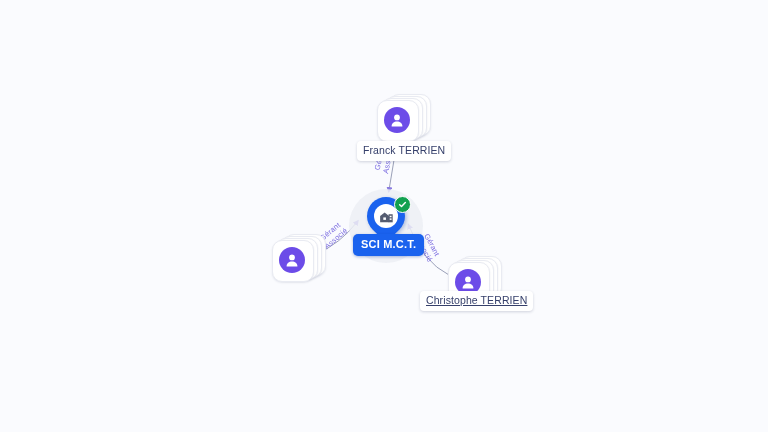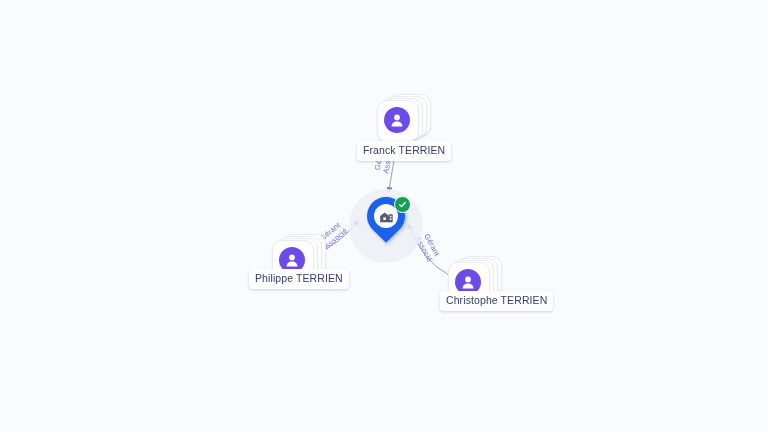--- a/index.html
+++ b/index.html
@@ -213,49 +213,49 @@
     <div class="stack-card s2"></div>
     <div class="stack-card s1"></div>
     <div class="stack-card s0"></div>
     <div class="avatar-circle">
       <svg width="16" height="16" viewBox="0 0 16 16">
         <circle cx="8" cy="5.4" r="2.9" fill="#ffffff"></circle>
         <path d="M2.6 14.5c0-3.1 2.4-4.9 5.4-4.9s5.4 1.8 5.4 4.9z" fill="#ffffff"></path>
       </svg>
     </div>
   </div>
-  <div class="node-label" style="left:249px; top:269px;">Philippe TERRIEN</div>
 
   <div class="person-node" style="left:448px; top:256px;">
     <div class="stack-card s3"></div>
     <div class="stack-card s2"></div>
     <div class="stack-card s1"></div>
     <div class="stack-card s0"></div>
     <div class="avatar-circle">
       <svg width="16" height="16" viewBox="0 0 16 16">
         <circle cx="8" cy="5.4" r="2.9" fill="#ffffff"></circle>
         <path d="M2.6 14.5c0-3.1 2.4-4.9 5.4-4.9s5.4 1.8 5.4 4.9z" fill="#ffffff"></path>
       </svg>
     </div>
   </div>
-  <div class="node-label" style="left:440px; top:291px;">Christophe TERRIEN</div>
+  <div class="node-label" style="left:420px; top:291px;text-decoration:underline;">Christophe TERRIEN</div>
 
   <div id="company-node" style="left:349px; top:189px;">
     <div class="company-halo"></div>
     <div class="pin-shape">
       <div class="pin-inner">
         <svg width="15" height="15" viewBox="0 0 16 16">
           <path d="M1.2 14.2V7.4L6.0 3.6l4.8 3.8v6.8z" fill="#555c70"></path>
           <rect x="10.2" y="5.6" width="4.4" height="8.6" fill="#555c70"></rect>
           <rect x="4.6" y="9.0" width="2.8" height="2.6" fill="#ffffff"></rect>
           <rect x="11.4" y="7.2" width="2.0" height="1.6" fill="#ffffff"></rect>
           <rect x="11.4" y="10.0" width="2.0" height="1.6" fill="#ffffff"></rect>
         </svg>
       </div>
     </div>
     <div class="verified-badge">
       <svg width="9" height="9" viewBox="0 0 12 12">
         <path d="M2.2 6.2 L4.7 8.7 L9.8 3.4" fill="none" stroke="#ffffff" stroke-width="1.9" stroke-linecap="round" stroke-linejoin="round"></path>
       </svg>
     </div>
   </div>
+  <div id="company-label" style="left:353px; top:234px;">SCI M.C.T.</div>
 
 </div>
 
 </body></html>

